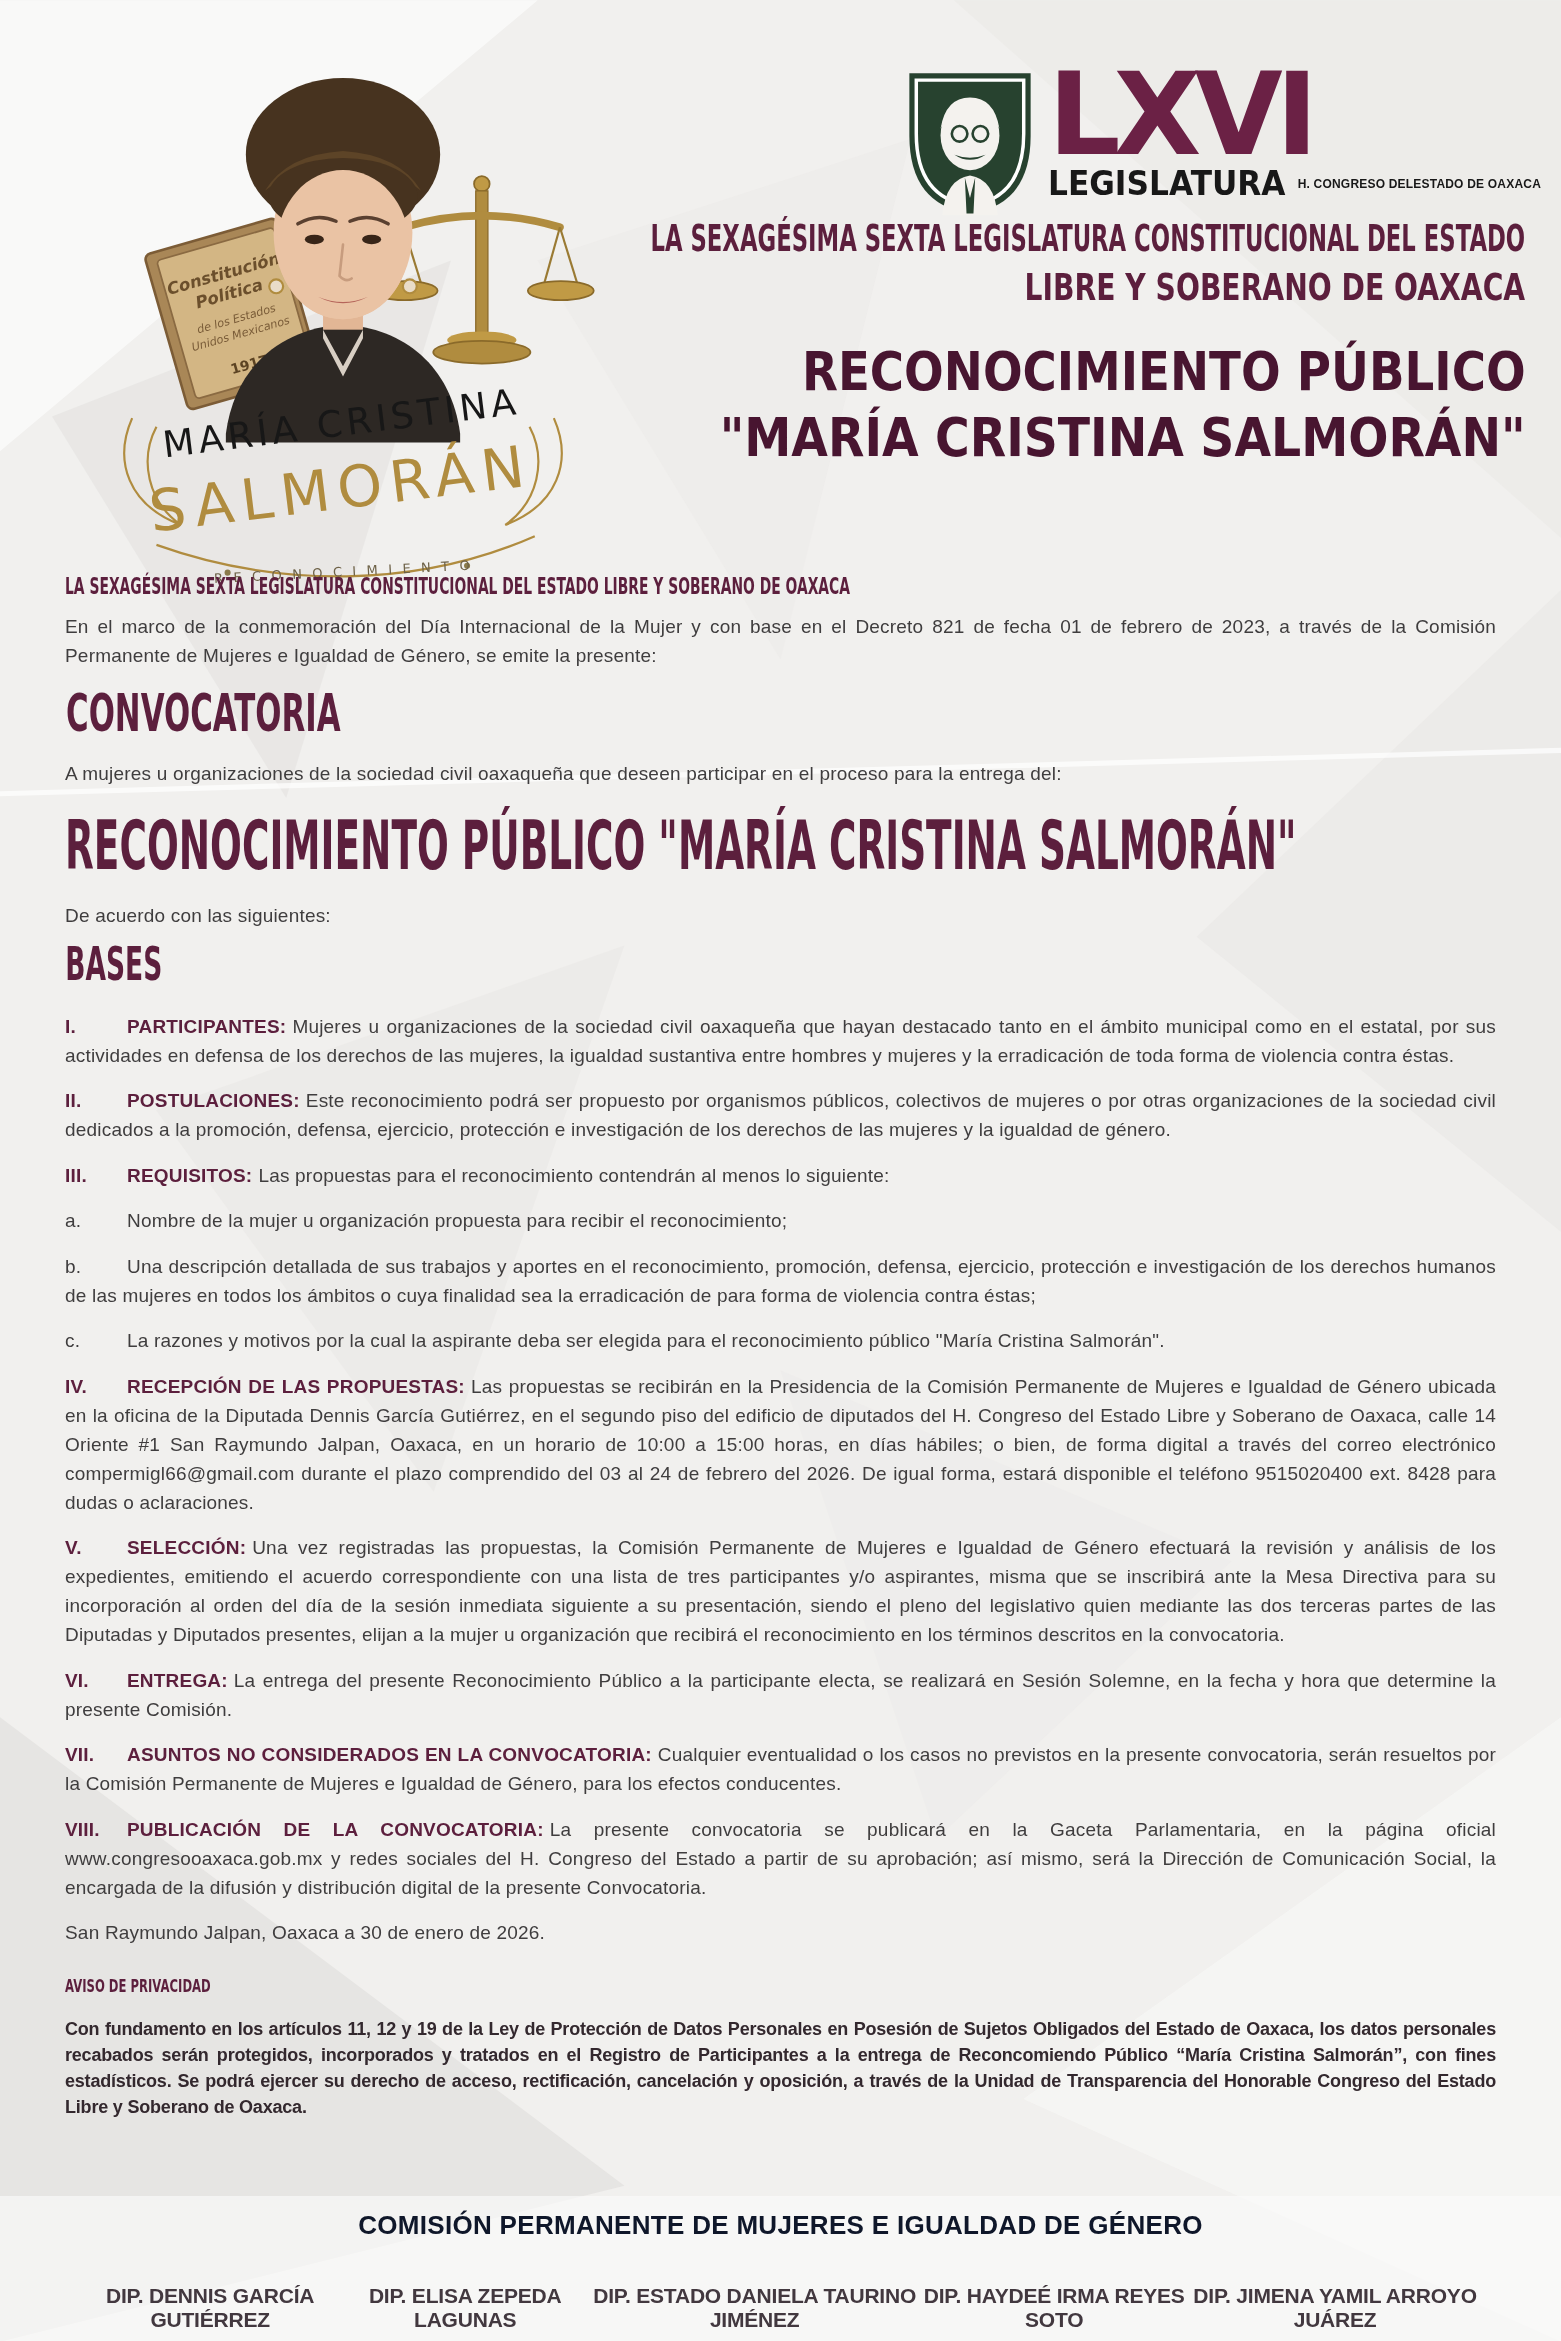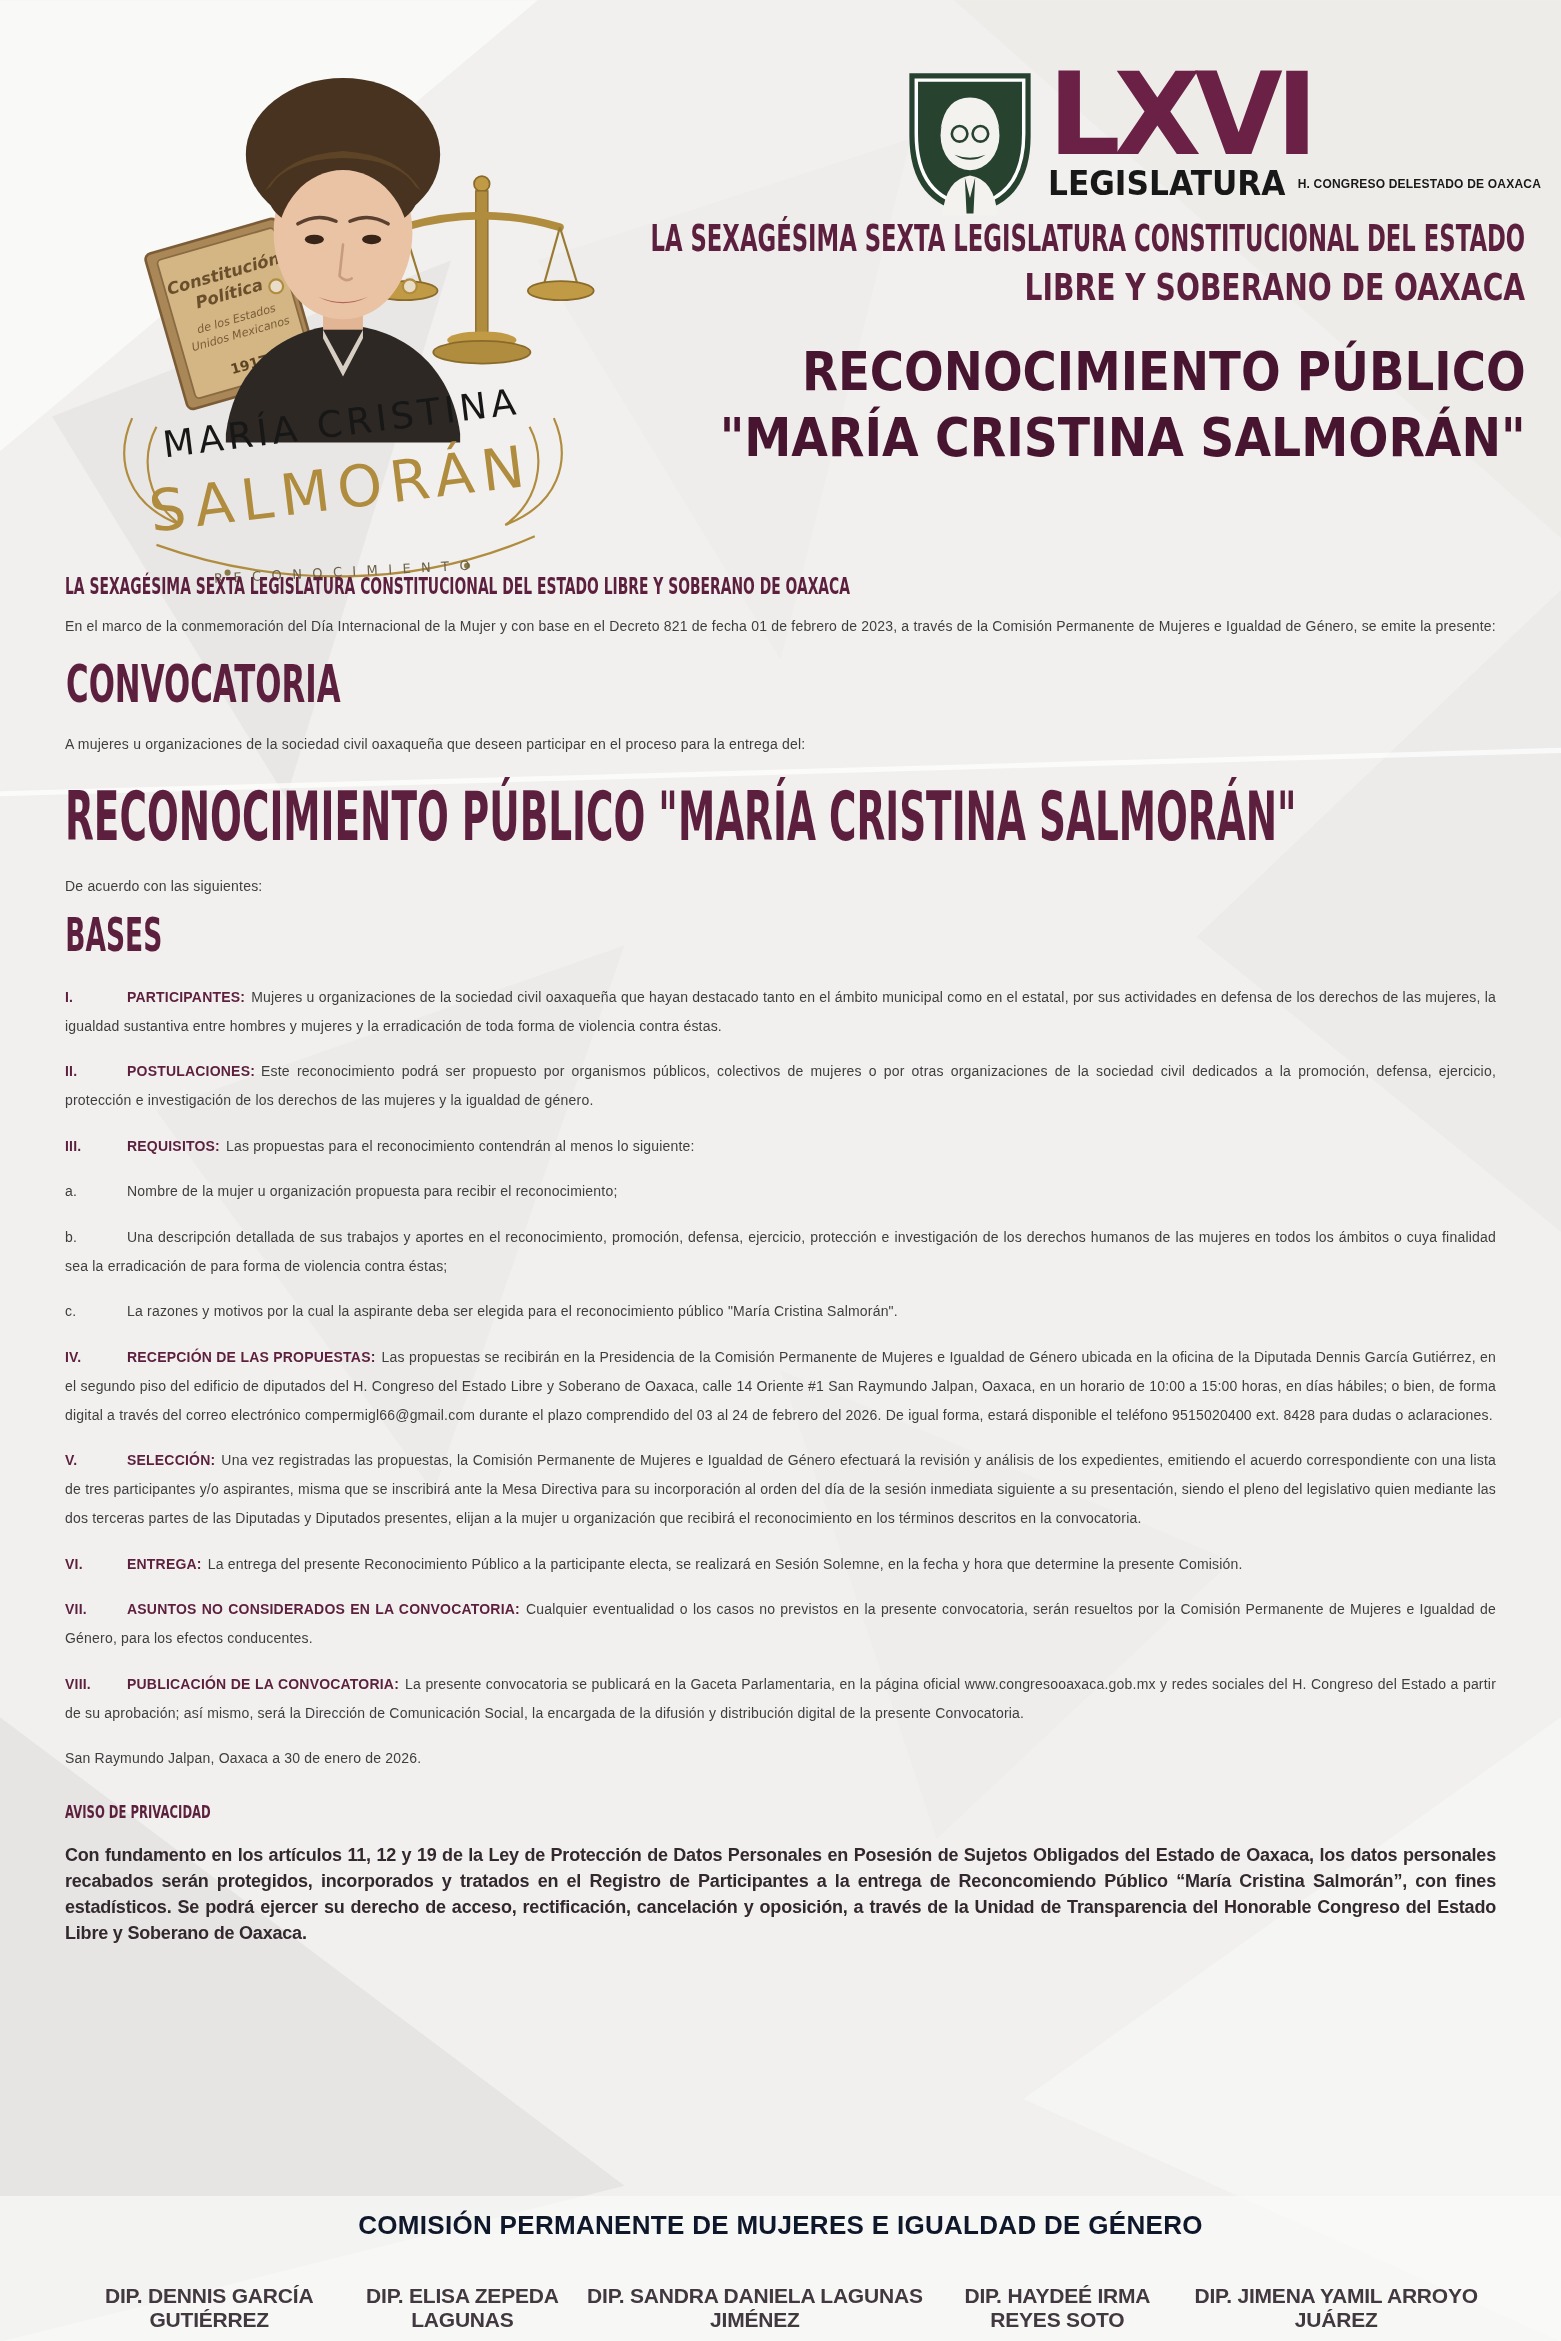--- a/index.html
+++ b/index.html
@@ -27,21 +27,21 @@
   
   .org-heading  { position:absolute; top:215px; right:35px; }
   .main-title   { position:absolute; top:340px; right:35px; }
   svg text { font-family:"DejaVu Sans", sans-serif; }
 
   
   .portrait { position:absolute; left:87px; top:26px; width:512px; height:577px; }
 
   
   .content { position:absolute; left:65px; top:568px; width:1431px; }
-  .content p { font-size:14px; line-height:29px; text-align:justify; color:#3f3d3e; letter-spacing:0.2px; }
+  .content p { font-size:19px; line-height:29px; text-align:justify; color:#3f3d3e; letter-spacing:0.2px; }
   .blockhead { display:block; margin:3.5px 0 12px 0; }
   p.intro-par { margin:5.2px 0 12px 0; }
   p.aud { margin:12px 0 17.3px 0; }
   p.foll { margin:12px 0 7px 0; }
   .sec { margin-bottom:16.5px; }
   .sec .num { display:inline-block; width:62px; font-weight:bold; color:#5c1f3d; }
   .sec .lbl { font-weight:bold; color:#5c1f3d; margin-right:6px; }
   .sec.item .num { color:#3f3d3e; font-weight:normal; }
   p.dateline { margin:10.4px 0 28px 0; }
   .privacy {
@@ -242,21 +242,21 @@
     <div class="members">
       <div class="member">
         <div class="mname">DIP. DENNIS GARCÍA GUTIÉRREZ</div>
         <div class="mrole">PRESIDENTA</div>
       </div>
       <div class="member">
         <div class="mname">DIP. ELISA ZEPEDA LAGUNAS</div>
         <div class="mrole">INTEGRANTE</div>
       </div>
       <div class="member">
-        <div class="mname">DIP. SANDRA DANIELA LAGUNAS JIMÉNEZ</div>
+        <div class="mname">DIP. ESTADO DANIELA TAURINO JIMÉNEZ</div>
         <div class="mrole">INTEGRANTE</div>
       </div>
       <div class="member">
         <div class="mname">DIP. HAYDEÉ IRMA REYES SOTO</div>
         <div class="mrole">INTEGRANTE</div>
       </div>
       <div class="member">
         <div class="mname">DIP. JIMENA YAMIL ARROYO JUÁREZ</div>
         <div class="mrole">INTEGRANTE</div>
       </div>

